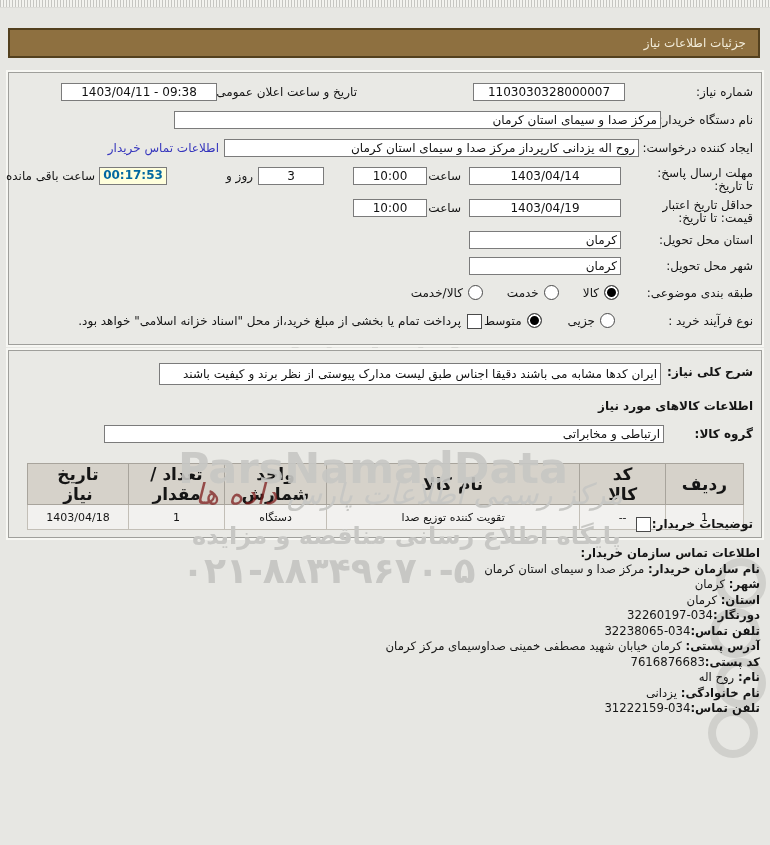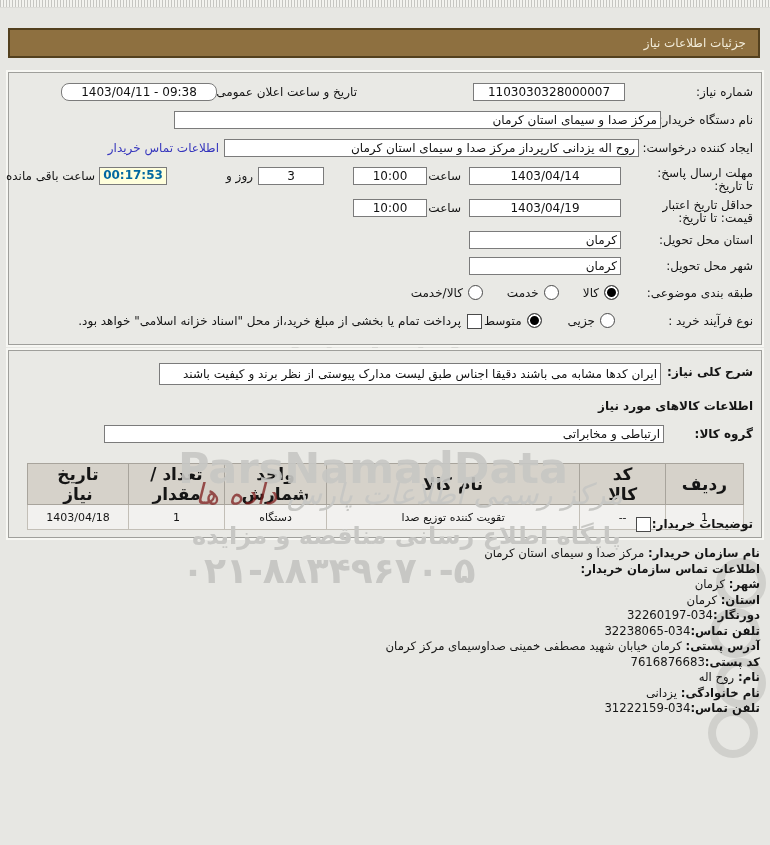--- a/index.html
+++ b/index.html
@@ -118,21 +118,21 @@
   <div class="titlebar">
     <span>جزئیات اطلاعات نیاز</span>
   </div>
 
   <div class="panel" id="panel-main">
 
     <div class="row" style="top:10px;">
       <span class="lbl" style="right:8px;">شماره نیاز:</span>
       <input class="tbox num" style="right: 136px; width: 152px;" readonly="" value="1103030328000007">
       <span class="lbl" style="right:404px;">تاریخ و ساعت اعلان عمومی:</span>
-      <input class="tbox num" style="right: 544px; width: 156px; border-radius: 8px;" readonly="" value="1403/04/11 - 09:38">
+      <input class="tbox num" style="right: 544px; width: 156px;" readonly="" value="1403/04/11 - 09:38">
     </div>
 
     <div class="row" style="top:38px;">
       <span class="lbl" style="right:8px;">نام دستگاه خریدار:</span>
       <input class="tbox fa" style="right: 100px; width: 487px;" readonly="" value="مرکز صدا و سیمای استان کرمان">
     </div>
 
     <div class="row" style="top:66px;">
       <span class="lbl" style="right:8px;">ایجاد کننده درخواست:</span>
       <input class="tbox fa" style="right: 122px; width: 415px;" readonly="" value="روح اله یزدانی کارپرداز مرکز صدا و سیمای استان کرمان">
@@ -251,22 +251,22 @@
       </table>
     </div>
 
     <div class="row" style="top:164px;">
       <span class="lbl b" style="right:8px;">توضیحات خریدار:</span>
       <span class="checkbox" style="position:absolute;top:2px;right:110px;"></span>
     </div>
   </div>
 
   <div class="contact">
+      <div class="cline"><span class="clabel">اطلاعات تماس سازمان خریدار:</span></div>
       <div class="cline"><span class="clabel">نام سازمان خریدار:</span><span> مرکز صدا و سیمای استان کرمان</span></div>
-      <div class="cline"><span class="clabel">اطلاعات تماس سازمان خریدار:</span></div>
       <div class="cline"><span class="clabel">شهر:</span><span> کرمان</span></div>
       <div class="cline"><span class="clabel">استان:</span><span> کرمان</span></div>
       <div class="cline"><span class="clabel">دورنگار:</span><span class="num-ltr"> 32260197-034</span></div>
       <div class="cline"><span class="clabel">تلفن تماس:</span><span class="num-ltr"> 32238065-034</span></div>
       <div class="cline"><span class="clabel">آدرس پستی:</span><span> کرمان خیابان شهید مصطفی خمینی صداوسیمای مرکز کرمان</span></div>
       <div class="cline"><span class="clabel">کد پستی:</span><span class="num-ltr"> 7616876683</span></div>
       <div class="cline"><span class="clabel">نام:</span><span> روح اله</span></div>
       <div class="cline"><span class="clabel">نام خانوادگی:</span><span> یزدانی</span></div>
       <div class="cline"><span class="clabel">تلفن تماس:</span><span class="num-ltr"> 31222159-034</span></div>
     </div>

